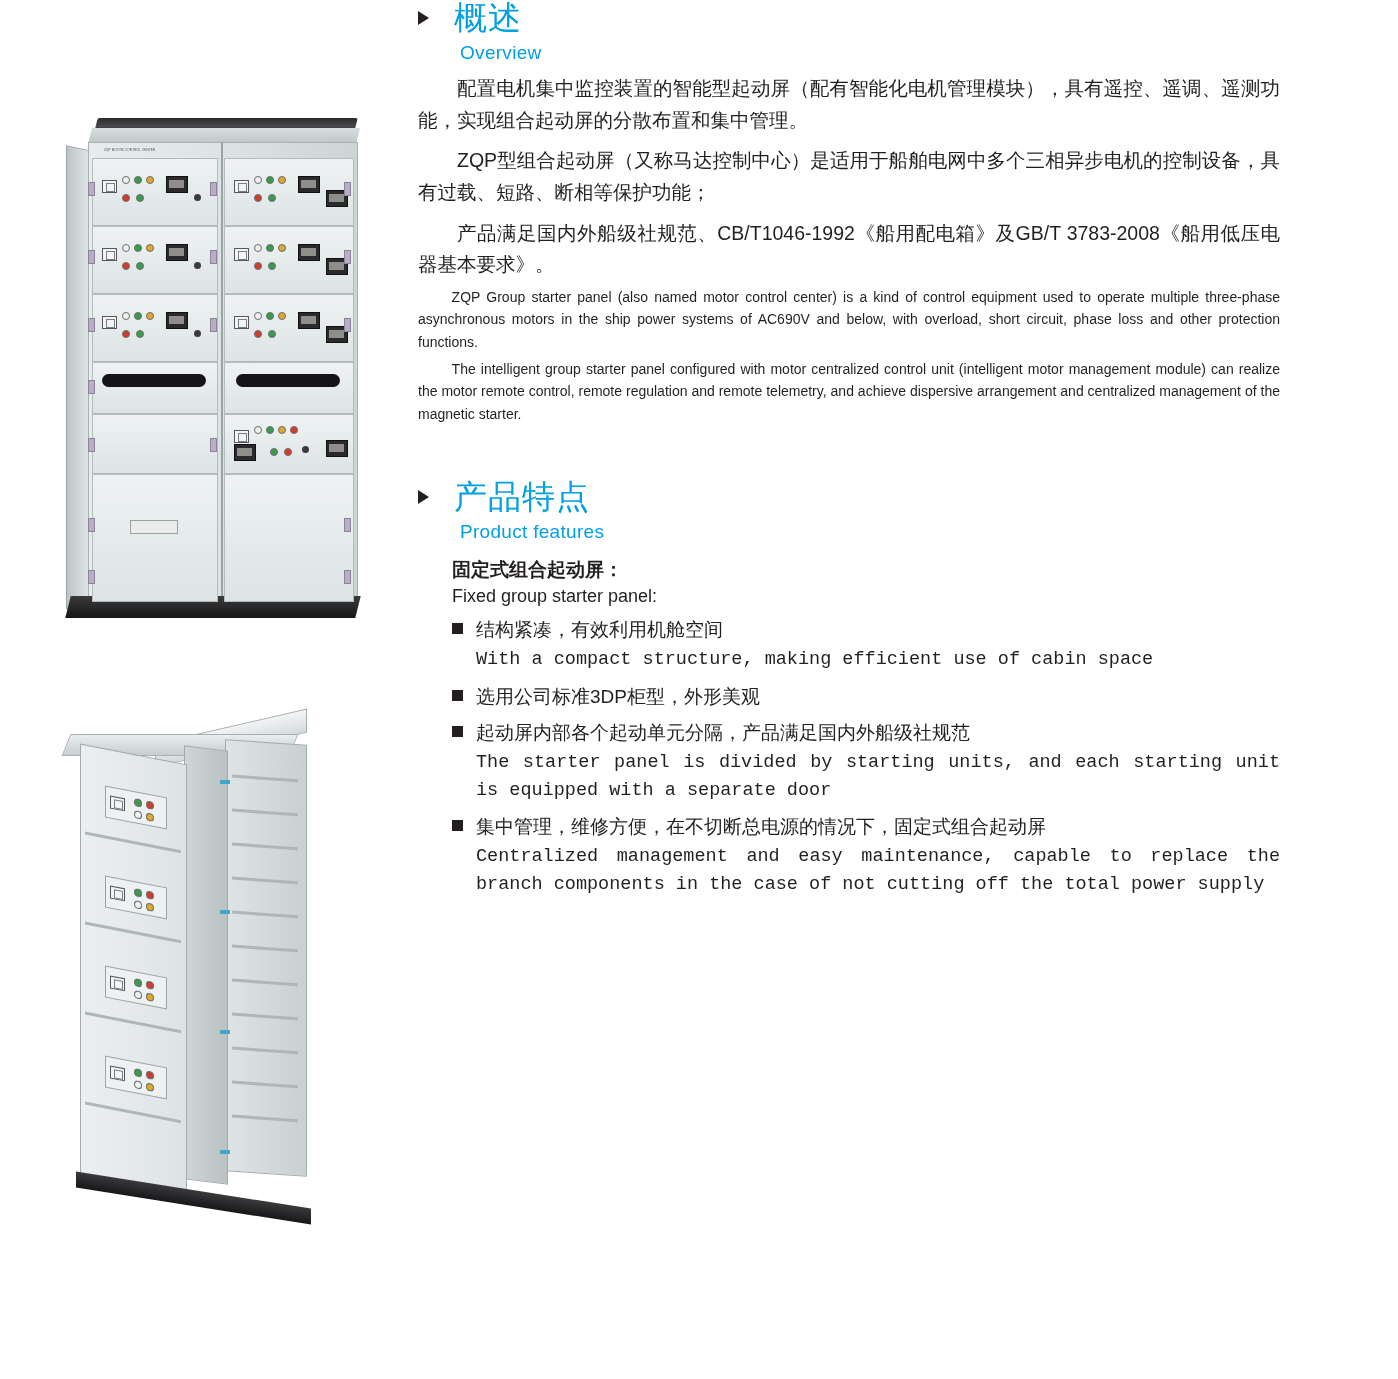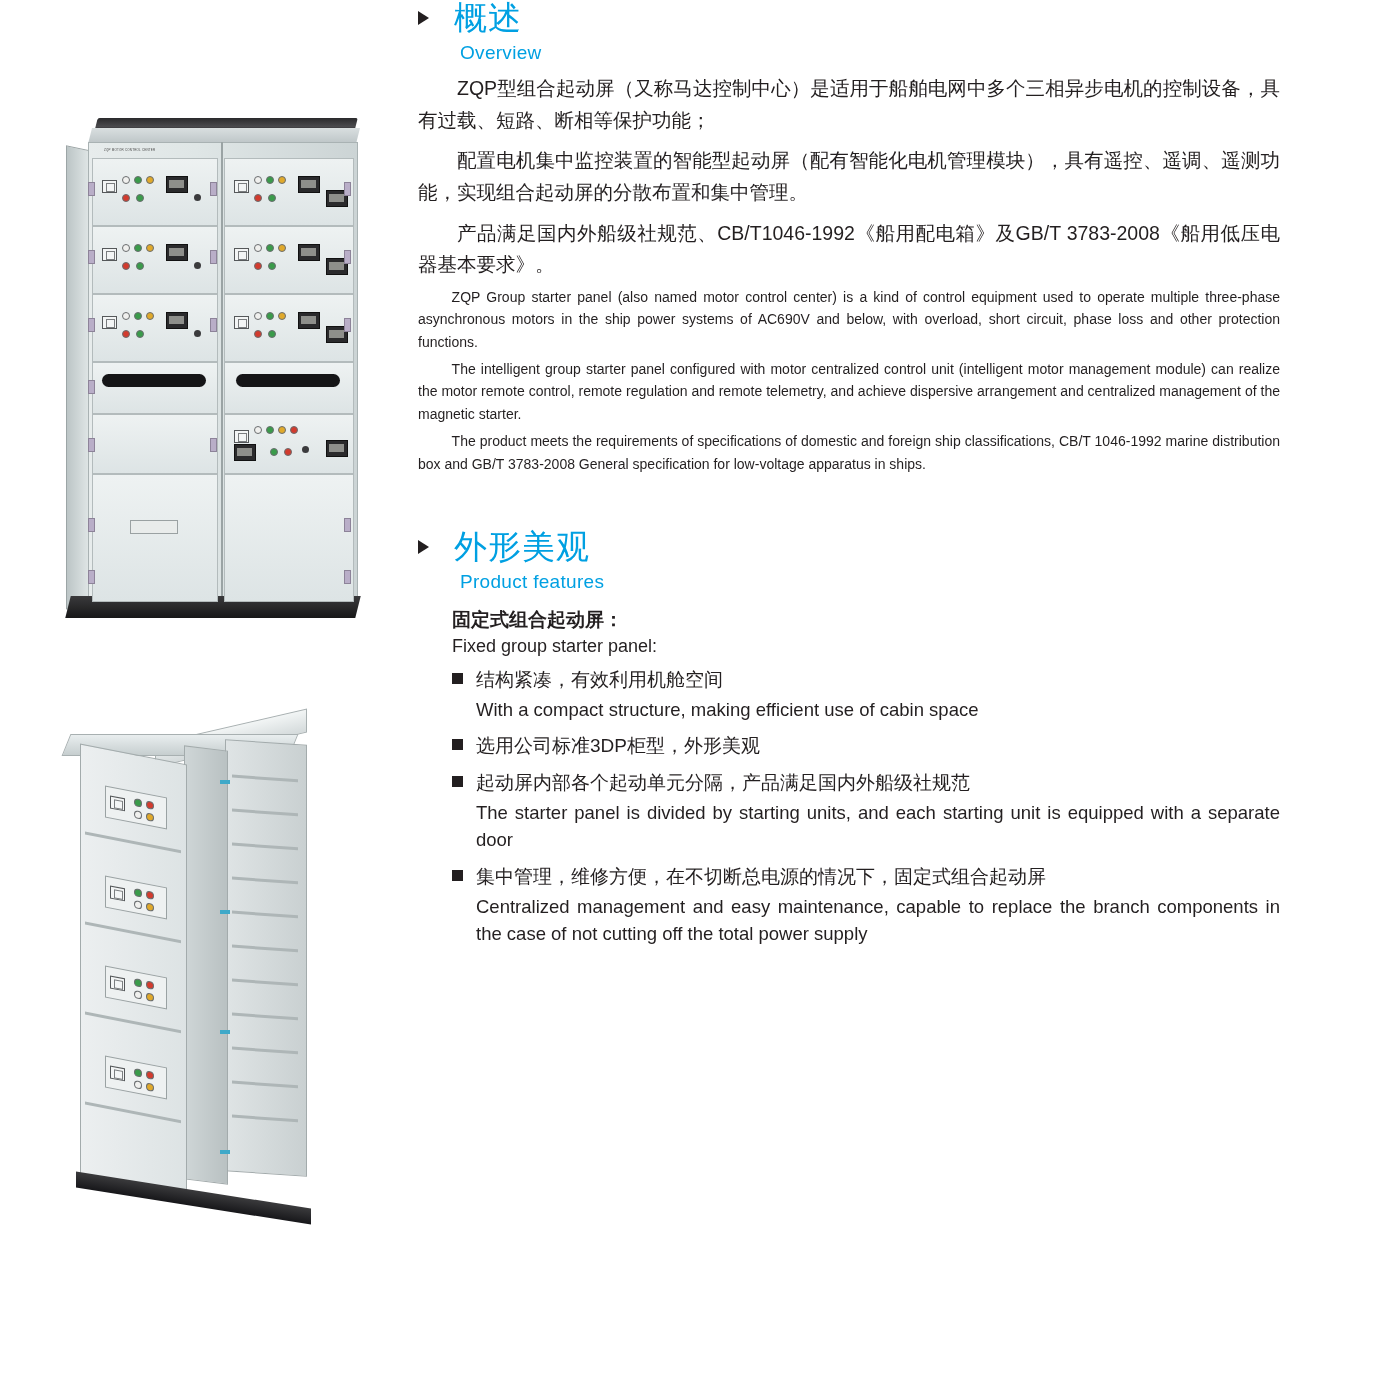--- a/index.html
+++ b/index.html
@@ -327,20 +327,21 @@
     height: 11px;
     background: #231f20;
   }
   .bullet-en {
     margin: 2px 0 0 62px;
     font-size: 18.5px;
     line-height: 1.5;
     color: #231f20;
     text-align: justify;
     padding-right: 4px;
+    font-family: Liberation Mono, monospace;
   }
 
   .sec2 { margin-top: 54px; }
 </style>
 </head>
 <body>
 
 <div class="page">
 
   <div class="left-col">
@@ -523,33 +524,32 @@
 
   <div class="content">
 
     <div>
       <div class="sec-head">
         <span class="tri"></span>
         <div class="sec-cn">概述</div>
       </div>
       <div class="sec-en">Overview</div>
 
+      <p class="body-cn">配置电机集中监控装置的智能型起动屏（配有智能化电机管理模块），具有遥控、遥调、遥测功能，实现组合起动屏的分散布置和集中管理。</p>
       <p class="body-cn">ZQP型组合起动屏（又称马达控制中心）是适用于船舶电网中多个三相异步电机的控制设备，具有过载、短路、断相等保护功能；</p>
-      <p class="body-cn">配置电机集中监控装置的智能型起动屏（配有智能化电机管理模块），具有遥控、遥调、遥测功能，实现组合起动屏的分散布置和集中管理。</p>
       <p class="body-cn">产品满足国内外船级社规范、CB/T1046-1992《船用配电箱》及GB/T 3783-2008《船用低压电器基本要求》。</p>
 
       <p class="body-en">ZQP Group starter panel (also named motor control center) is a kind of control equipment used to operate multiple three-phase asynchronous motors in the ship power systems of AC690V and below, with overload, short circuit, phase loss and other protection functions.</p>
       <p class="body-en">The intelligent group starter panel configured with motor centralized control unit (intelligent motor management module) can realize the motor remote control, remote regulation and remote telemetry, and achieve dispersive arrangement and centralized management of the magnetic starter.</p>
-      <p class="body-en">The product meets the requirements of specifications of domestic and foreign ship classifications, CB/T 1046-1992 marine distribution box and GB/T 3783-2008 General specification for low-voltage apparatus in ships.</p>
     </div>
 
     <div class="sec2">
       <div class="sec-head">
         <span class="tri"></span>
-        <div class="sec-cn">外形美观</div>
+        <div class="sec-cn">产品特点</div>
       </div>
       <div class="sec-en">Product features</div>
 
       <div class="sub-cn">固定式组合起动屏：</div>
       <div class="sub-en">Fixed group starter panel:</div>
 
       <div class="bullet-row">
         <span class="sq"></span>
         <span>结构紧凑，有效利用机舱空间</span>
       </div>

